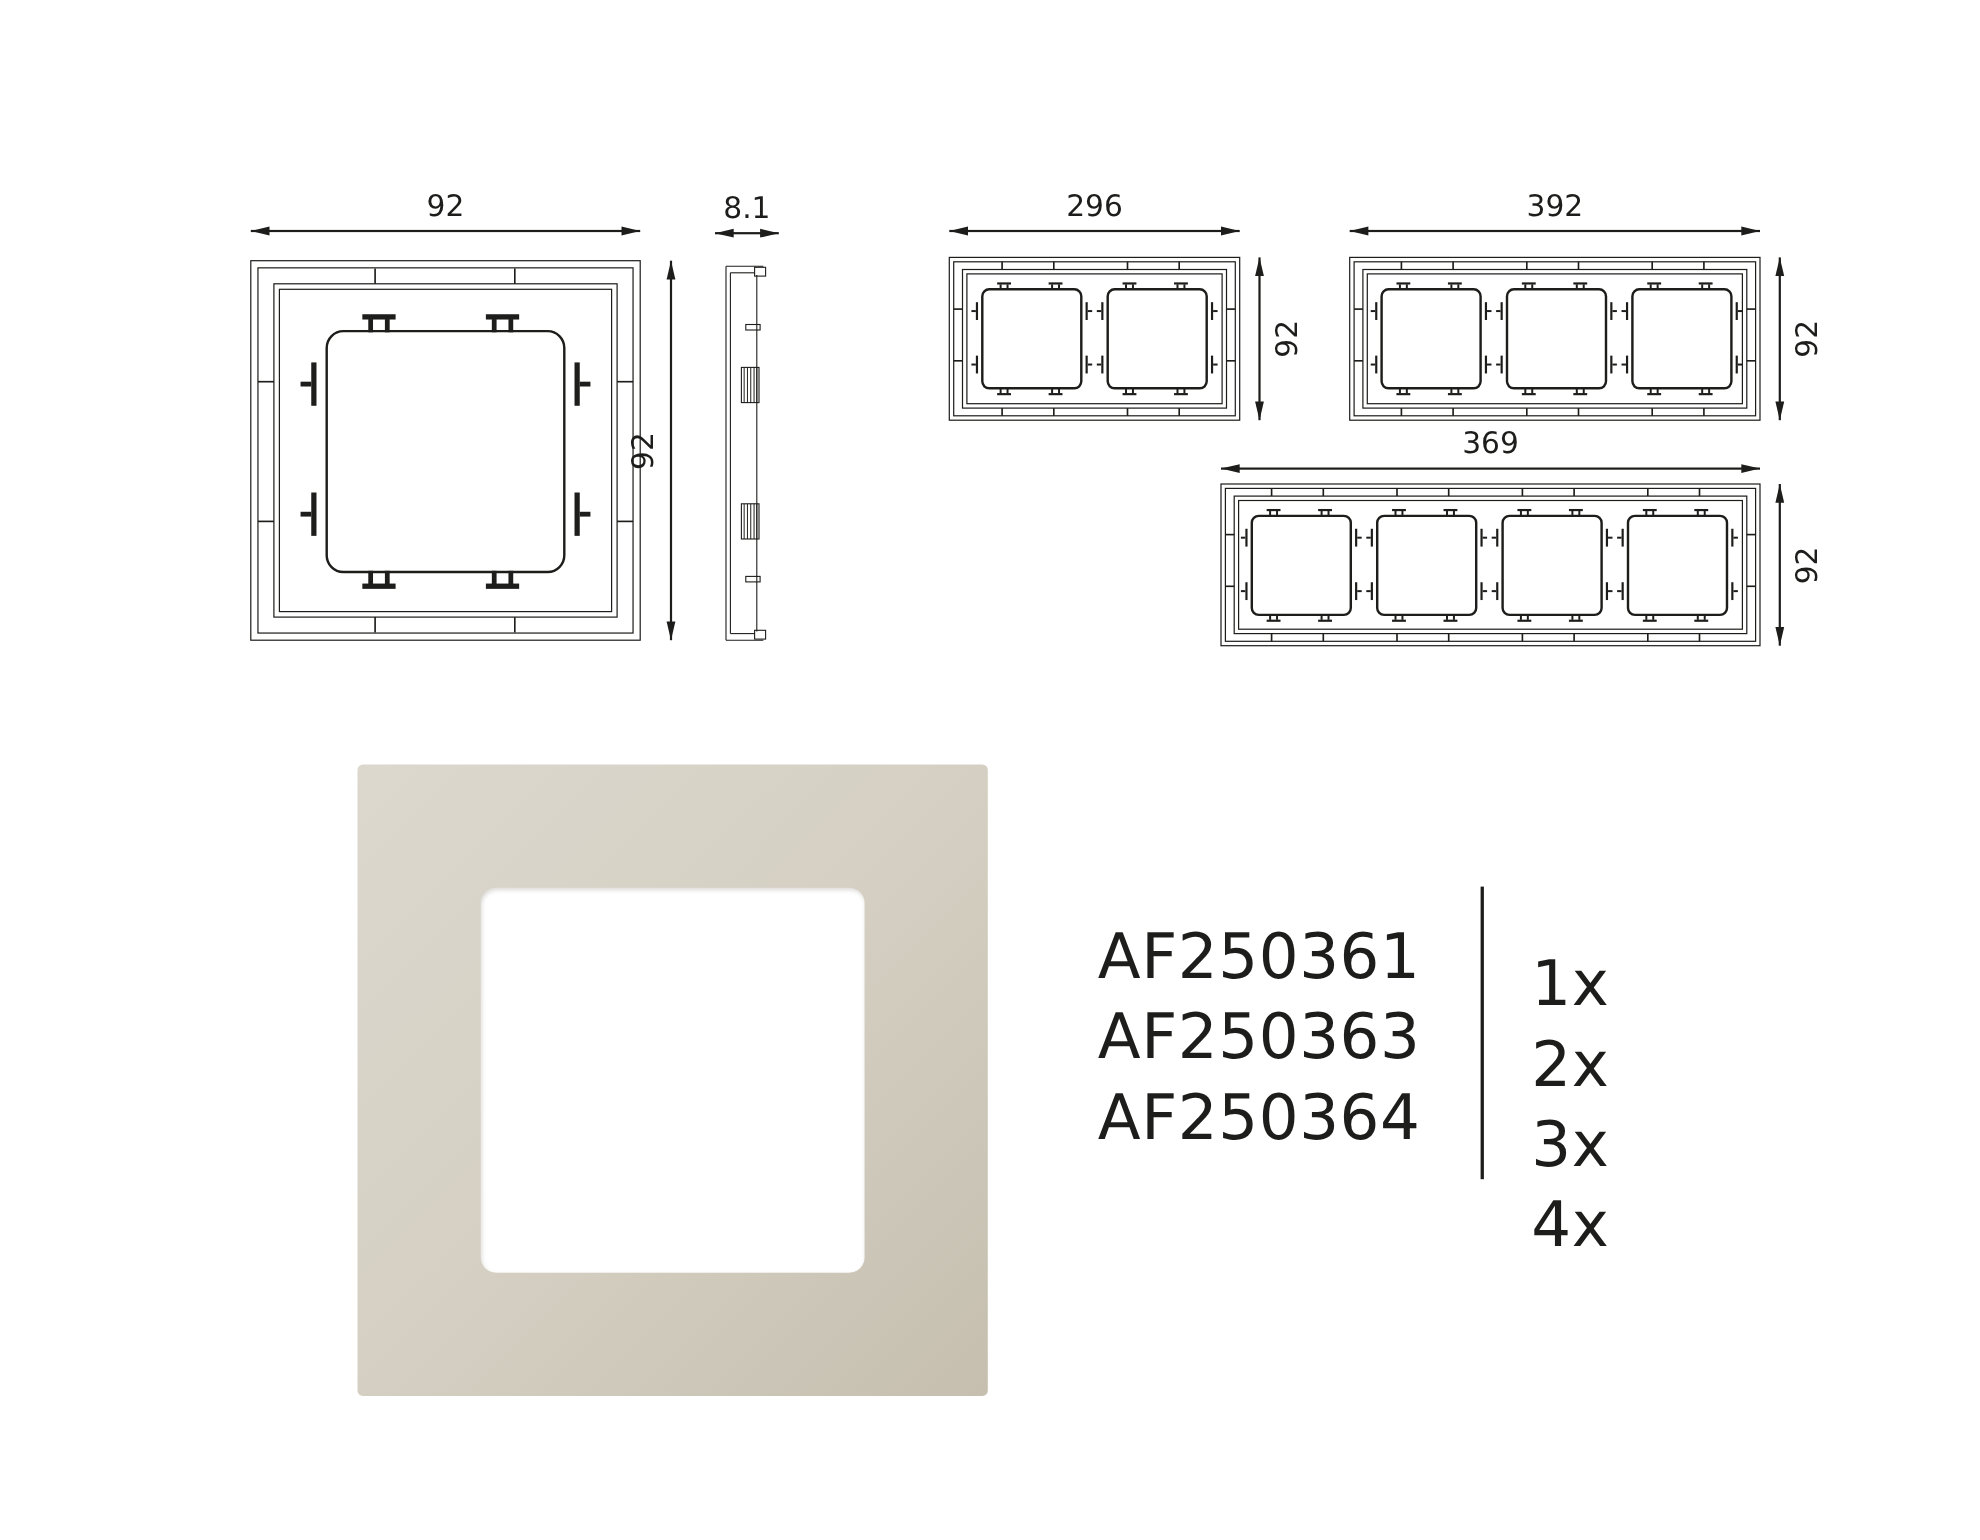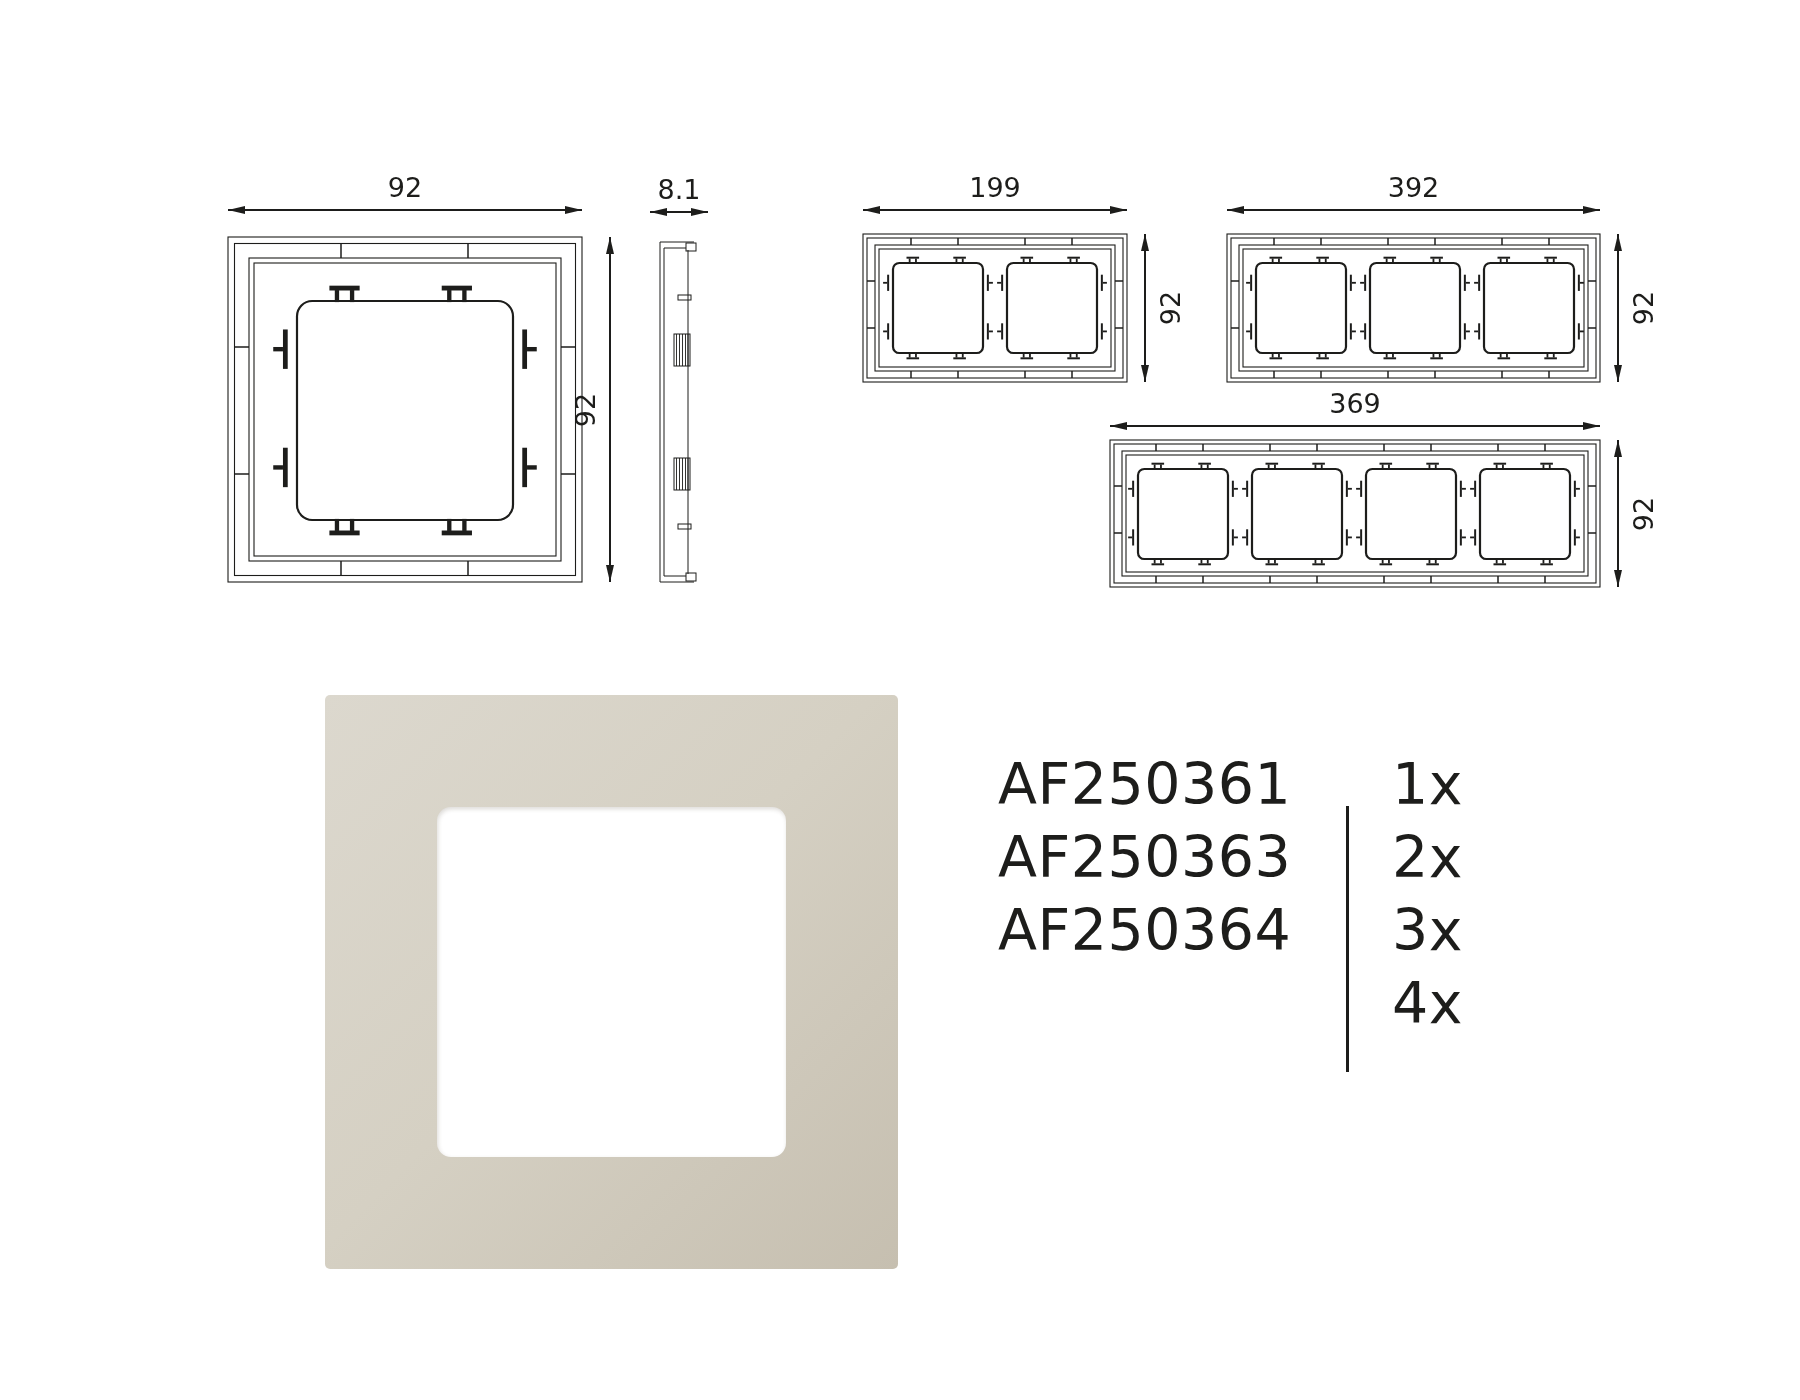--- a/index.html
+++ b/index.html
@@ -43,24 +43,24 @@
     position:absolute;left:325px;top:695px;width:573px;height:574px;border-radius:5px;
     background:linear-gradient(135deg,var(--frame-light) 0%,var(--frame-mid) 48%,var(--frame-dark) 100%);
   }
   #photo .opening{
     position:absolute;left:112px;top:112px;width:349px;height:350px;border-radius:14px;
     background:var(--window);
     box-shadow:inset 1px 2px 4px rgba(60,50,35,0.18);
   }
 
   
-  .col{position:absolute;top:748px;text-align:center;}
+  .col{position:absolute;top:834px;text-align:center;}
   .col .row{height:73px;line-height:73px;font-size:57px;letter-spacing:0.5px;color:var(--ink);white-space:nowrap;}
   #skus{left:998px;}
-  #qtys{left:1392px;}
+  #qtys{left:1392px;margin-top:25px;}
   #plist-divider{position:absolute;left:1346px;top:806px;width:3px;height:266px;background:var(--ink);}
 </style>
 </head>
 <body>
 
 <div id="canvas">
 
   <div class="dim-h" style="left:228px;top:210px;width:354px;">
     <div class="line"></div>
     <div class="arr a-left"></div>
@@ -155,21 +155,21 @@
       <path class="hatch" d="M22.5 98v32M25.5 98v32M28.5 98v32M31.5 98v32M34 98v32"></path>
       <rect class="thin" x="20" y="222" width="16" height="32"></rect>
       <path class="hatch" d="M22.5 222v32M25.5 222v32M28.5 222v32M31.5 222v32M34 222v32"></path>
     </g>
   </svg>
 
   <div class="dim-h" style="left:863px;top:210px;width:264px;">
     <div class="line"></div>
     <div class="arr a-left"></div>
     <div class="arr a-right"></div>
-    <div class="dim-label">199</div>
+    <div class="dim-label">296</div>
   </div>
   <div class="dim-v" style="left:1145px;top:234px;height:148px;">
     <div class="line"></div>
     <div class="arr a-up"></div>
     <div class="arr a-down"></div>
     <div class="dim-label lab-right">92</div>
   </div>
 
   <svg style="left:861px;top:232px;" width="268" height="152" viewBox="0 0 268 152">
     <rect class="fl" x="2" y="2" width="264" height="148"></rect>

